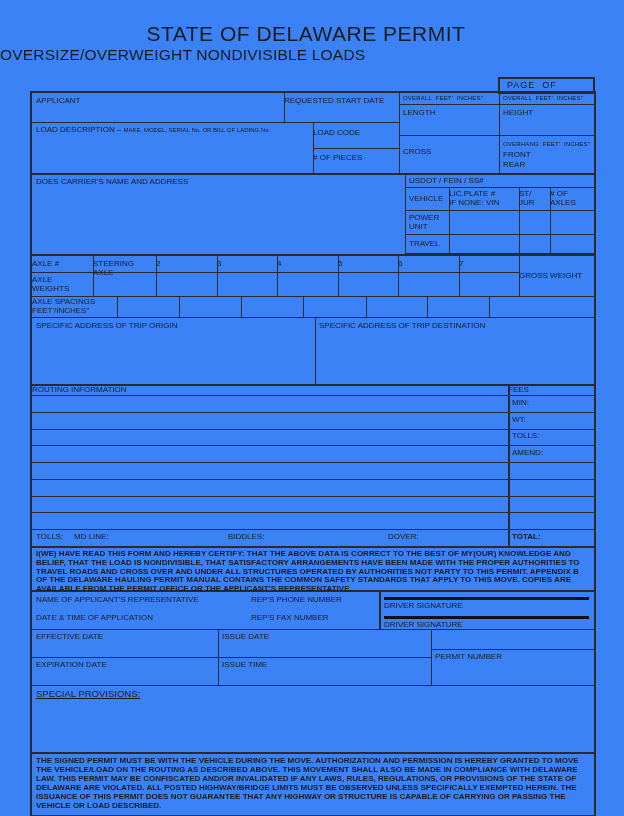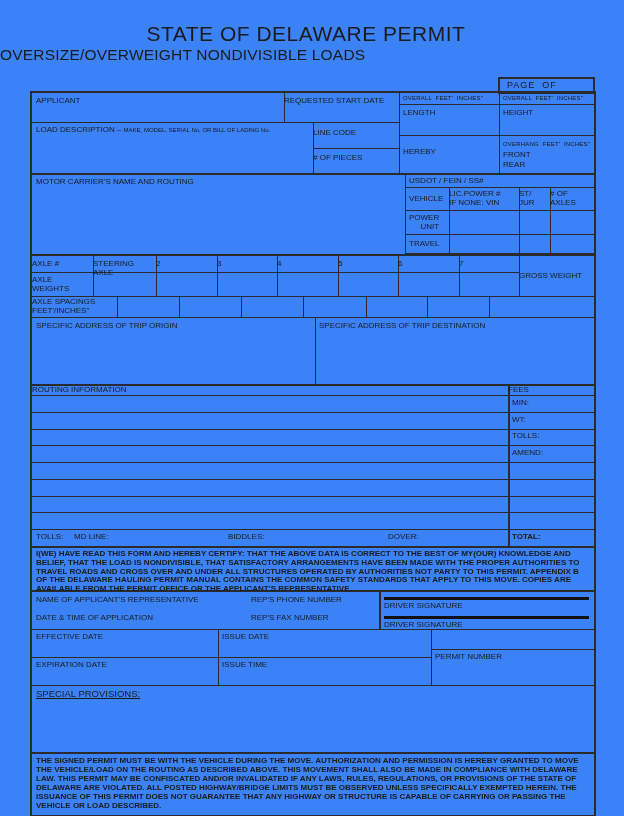--- a/index.html
+++ b/index.html
@@ -12,21 +12,21 @@
          font-size:15.5px;letter-spacing:.2px;}
   .pageof{position:absolute;left:498px;top:77px;width:97px;height:17px;
          border:2px solid var(--ln);box-sizing:border-box;font-size:9px;
          padding:1px 0 0 7px;letter-spacing:1px;white-space:pre;}
   .form{position:absolute;left:30px;top:91px;width:566px;height:726px;
         border:2px solid var(--ln);box-sizing:border-box;}
   .hl{position:absolute;height:1px;background:var(--ln);}
   .hl2{height:2px;}
   .vl{position:absolute;width:1px;background:var(--ln);}
   .vl2{width:2px;}
-  .lbl{position:absolute;font-size:8px;line-height:1.14;white-space:pre-wrap;text-align:right;}
+  .lbl{position:absolute;font-size:8px;line-height:1.14;white-space:pre-wrap;}
   .tiny{font-size:6px;letter-spacing:.2px;}
   .small6{font-size:6px;}
   .ctr{text-align:left;}
   .bold{font-weight:bold;}
   .big{font-size:9.5px;text-decoration:underline;}
   .para{position:absolute;left:0;width:562px;box-sizing:border-box;
         font-size:8px;font-weight:bold;line-height:8.8px;padding:2px 4px 0 4px;
         white-space:normal;}
   .cert{top:453px;height:46px;border-top:2px solid var(--ln);border-bottom:2px solid var(--ln);}
   .foot{top:659px;height:63px;border-top:2px solid var(--ln);line-height:9px;}
@@ -99,33 +99,33 @@
     <div class="vl vl2" style="left:347px;top:499px;height:37px"></div>
     <div class="vl" style="left:186px;top:536px;height:56px"></div>
     <div class="vl" style="left:399px;top:536px;height:56px"></div>
 
     <span class="lbl" style="left:4px;top:3px">APPLICANT</span>
     <span class="lbl ctr" style="left:252px;top:3px;width:115px">REQUESTED START DATE</span>
     <span class="lbl tiny" style="left:371px;top:2px">OVERALL  FEET'  INCHES"</span>
     <span class="lbl tiny" style="left:471px;top:2px">OVERALL  FEET'  INCHES"</span>
     <span class="lbl" style="left:371px;top:15px">LENGTH</span>
     <span class="lbl" style="left:471px;top:15px">HEIGHT</span>
-    <span class="lbl" style="left:371px;top:54px">HEREBY</span>
+    <span class="lbl" style="left:371px;top:54px">CROSS</span>
     <span class="lbl tiny" style="left:471px;top:48px">OVERHANG  FEET'  INCHES"</span>
     <span class="lbl" style="left:471px;top:57px">FRONT</span>
     <span class="lbl" style="left:471px;top:67px">REAR</span>
 
     <span class="lbl" style="left:4px;top:32px"><span>LOAD DESCRIPTION –</span> <span class="small6">MAKE, MODEL, SERIAL No, OR BILL OF LADING No.</span></span>
-    <span class="lbl ctr" style="left:281px;top:35px;width:86px">LINE CODE</span>
+    <span class="lbl ctr" style="left:281px;top:35px;width:86px">LOAD CODE</span>
     <span class="lbl ctr" style="left:281px;top:60px;width:86px"># OF PIECES</span>
 
-    <span class="lbl" style="left:4px;top:84px">MOTOR CARRIER'S NAME AND ROUTING</span>
+    <span class="lbl" style="left:4px;top:84px">DOES CARRIER'S NAME AND ADDRESS</span>
     <span class="lbl" style="left:377px;top:83px">USDOT / FEIN / SS#</span>
     <span class="lbl" style="left:377px;top:101px">VEHICLE</span>
-    <span class="lbl ctr" style="left:417px;top:96px;width:70px">LIC.POWER #
+    <span class="lbl ctr" style="left:417px;top:96px;width:70px">LIC.PLATE #
 IF NONE: VIN</span>
     <span class="lbl ctr" style="left:487px;top:96px;width:31px">ST/
 JUR</span>
     <span class="lbl ctr" style="left:518px;top:96px;width:44px"># OF
 AXLES</span>
     <span class="lbl" style="left:377px;top:120px">POWER
 UNIT</span>
     <span class="lbl" style="left:377px;top:146px">TRAVEL</span>
 
     <span class="lbl ctr" style="left:0;top:166px;width:61px">AXLE #</span>

